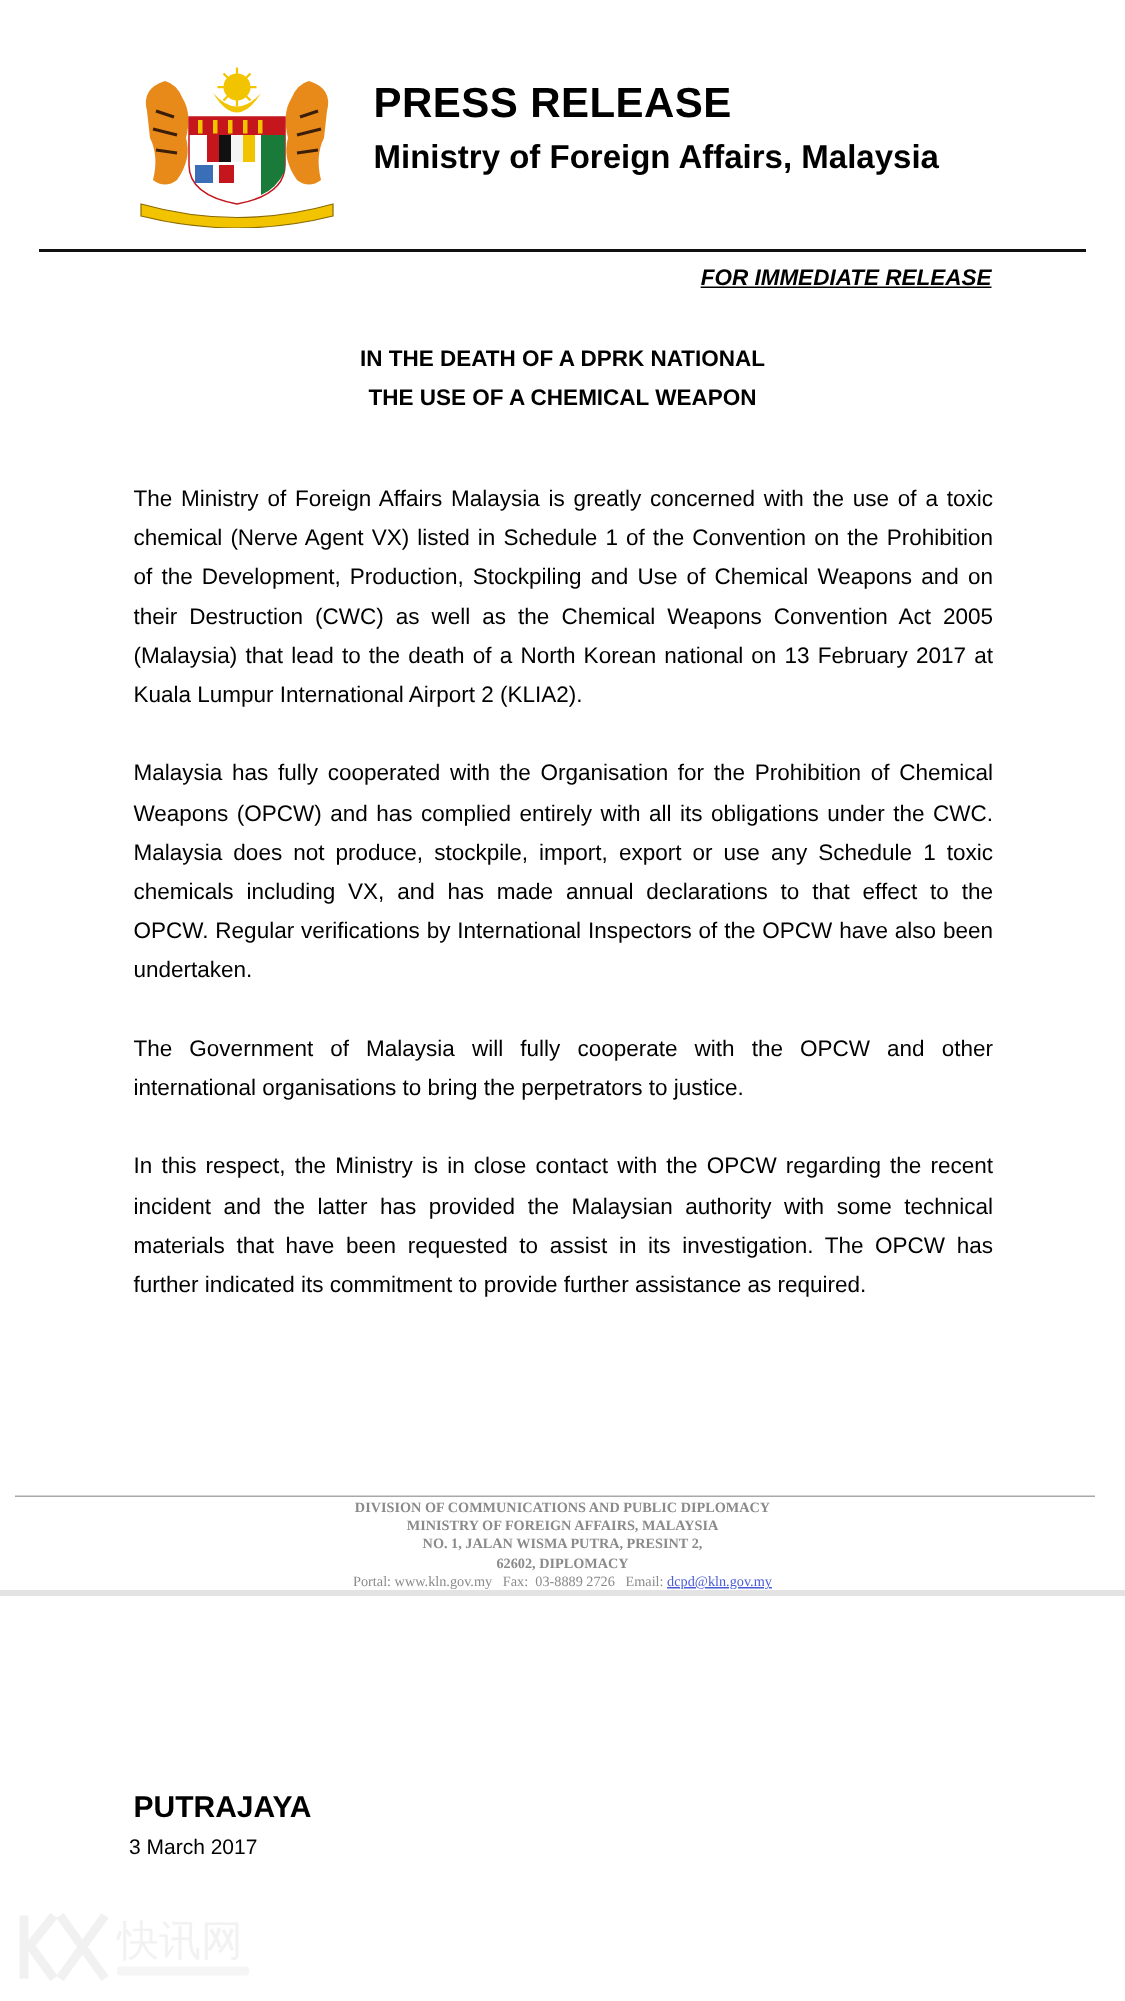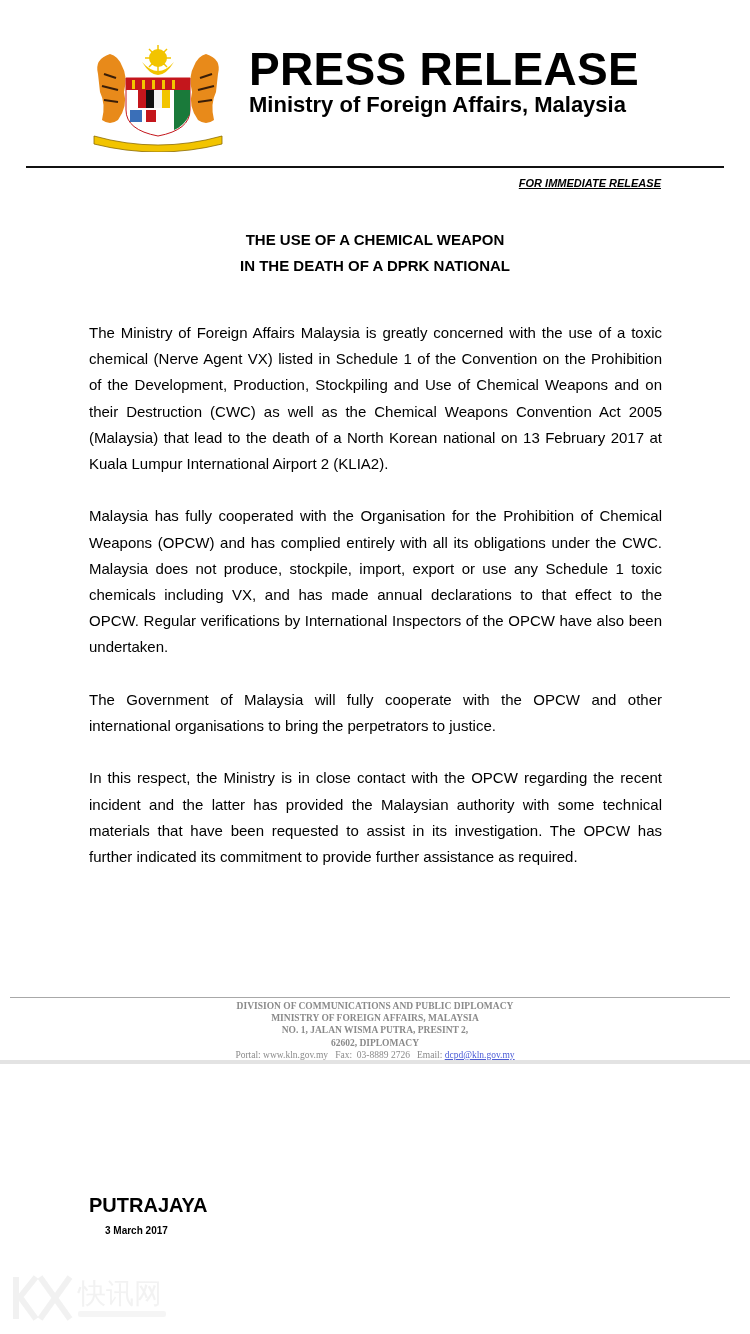--- a/index.html
+++ b/index.html
@@ -1,38 +1,38 @@
 <!DOCTYPE html>
 <html><head>
   <meta charset="utf-8">
   <style>
     html, body { margin: 0; padding: 0; background: #ffffff; }
     body { width: 750px; height: 1334px; position: relative; overflow: hidden; font-family: "Liberation Sans", sans-serif; color: #000; }
 
     .crest { position: absolute; left: 88px; top: 44px; width: 140px; height: 108px; }
-    .title { position: absolute; left: 249px; top: 46px; font-size: 46px; font-weight: bold; letter-spacing: 0.3px; line-height: 46px; }
+    .title { position: absolute; left: 249px; top: 46px; font-size: 28px; font-weight: bold; letter-spacing: 0.3px; line-height: 46px; }
     .subtitle { position: absolute; left: 249px; top: 92px; font-size: 22px; font-weight: bold; line-height: 26px; }
 
     .sep-line { position: absolute; left: 26px; top: 166px; width: 698px; height: 2px; background: #111; }
-    .immediate { position: absolute; right: 89px; top: 177px; font-size: 11px; font-weight: bold; font-style: italic; text-decoration: underline; }
+    .immediate { position: absolute; right: 89px; top: 177px; font-size: 15px; font-weight: bold; font-style: italic; text-decoration: underline; }
 
     .headline { position: absolute; left: 0; width: 750px; top: 227px; text-align: center; font-size: 15px; font-weight: bold; line-height: 26px; }
 
     .body { position: absolute; left: 89px; top: 320px; width: 573px; font-size: 15px; line-height: 26.2px; text-align: justify; }
     .body p { margin: 0 0 26.2px 0; }
 
     .footer-line { position: absolute; left: 10px; top: 997px; width: 720px; height: 1px; background: #a8a8a8; }
     .footer { position: absolute; left: 0; width: 750px; top: 1000px; text-align: center; font-family: "Liberation Serif", serif; color: #8a8a8a; font-size: 9.5px; line-height: 12.2px; }
     .footer .b { font-weight: bold; }
     .footer a { color: #4a5bd6; text-decoration: underline; text-align: right; }
 
     .page-break { position: absolute; left: 0; top: 1060px; width: 750px; height: 4px; background: #e3e3e3; }
 
     .place { position: absolute; left: 89px; top: 1192px; font-size: 20px; font-weight: bold; line-height: 26px; }
-    .date { position: absolute; left: 105px; top: 1218px; font-size: 10px; font-weight: bold; line-height: 26px; }
+    .date { position: absolute; left: 86px; top: 1218px; font-size: 14px; font-weight: normal; line-height: 26px; }
 
     .watermark { position: absolute; left: 10px; top: 1275px; width: 160px; height: 50px; opacity: 0.55; }
     .wm-cn { position: absolute; left: 68px; top: 0px; font-size: 28px; color: #e8e8e8; font-family: "DejaVu Sans", sans-serif; }
     .wm-url { position: absolute; left: 68px; top: 36px; width: 88px; height: 6px; background: #eeeeee; border-radius: 2px; }
   </style>
 </head>
 <body>
 
 <div class="crest">
   <svg width="140" height="108" viewBox="0 0 140 108">
@@ -78,22 +78,22 @@
   </svg>
 </div>
 
 <div class="title">PRESS RELEASE</div>
 <div class="subtitle">Ministry of Foreign Affairs, Malaysia</div>
 
 <div class="sep-line"></div>
 <div class="immediate">FOR IMMEDIATE RELEASE</div>
 
 <div class="headline">
+  <div>IN THE DEATH OF A DPRK NATIONAL</div>
   <div>THE USE OF A CHEMICAL WEAPON</div>
-  <div>IN THE DEATH OF A DPRK NATIONAL</div>
 </div>
 
 <div class="body">
   <p>The Ministry of Foreign Affairs Malaysia is greatly concerned with the use of a toxic chemical (Nerve Agent VX) listed in Schedule 1 of the Convention on the Prohibition of the Development, Production, Stockpiling and Use of Chemical Weapons and on their Destruction (CWC) as well as the Chemical Weapons Convention Act 2005 (Malaysia) that lead to the death of a North Korean national on 13 February 2017 at Kuala Lumpur International Airport 2 (KLIA2).</p>
   <p>Malaysia has fully cooperated with the Organisation for the Prohibition of Chemical Weapons (OPCW) and has complied entirely with all its obligations under the CWC. Malaysia does not produce, stockpile, import, export or use any Schedule 1 toxic chemicals including VX, and has made annual declarations to that effect to the OPCW. Regular verifications by International Inspectors of the OPCW have also been undertaken.</p>
   <p>The Government of Malaysia will fully cooperate with the OPCW and other international organisations to bring the perpetrators to justice.</p>
   <p>In this respect, the Ministry is in close contact with the OPCW regarding the recent incident and the latter has provided the Malaysian authority with some technical materials that have been requested to assist in its investigation. The OPCW has further indicated its commitment to provide further assistance as required.</p>
 </div>
 
 <div class="footer-line"></div>

